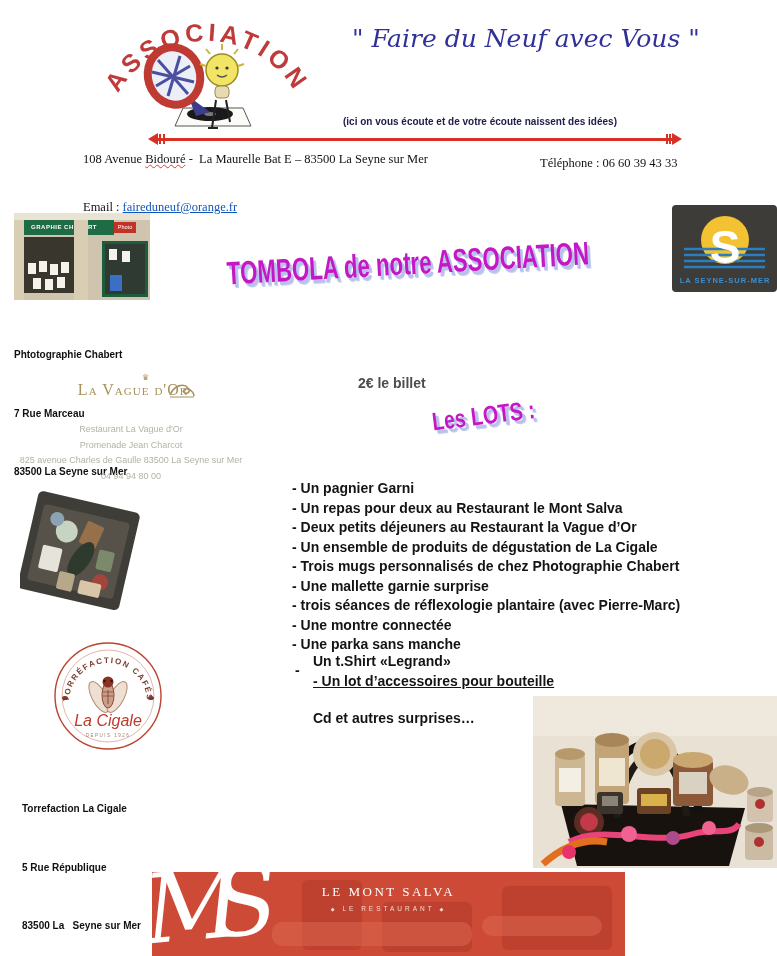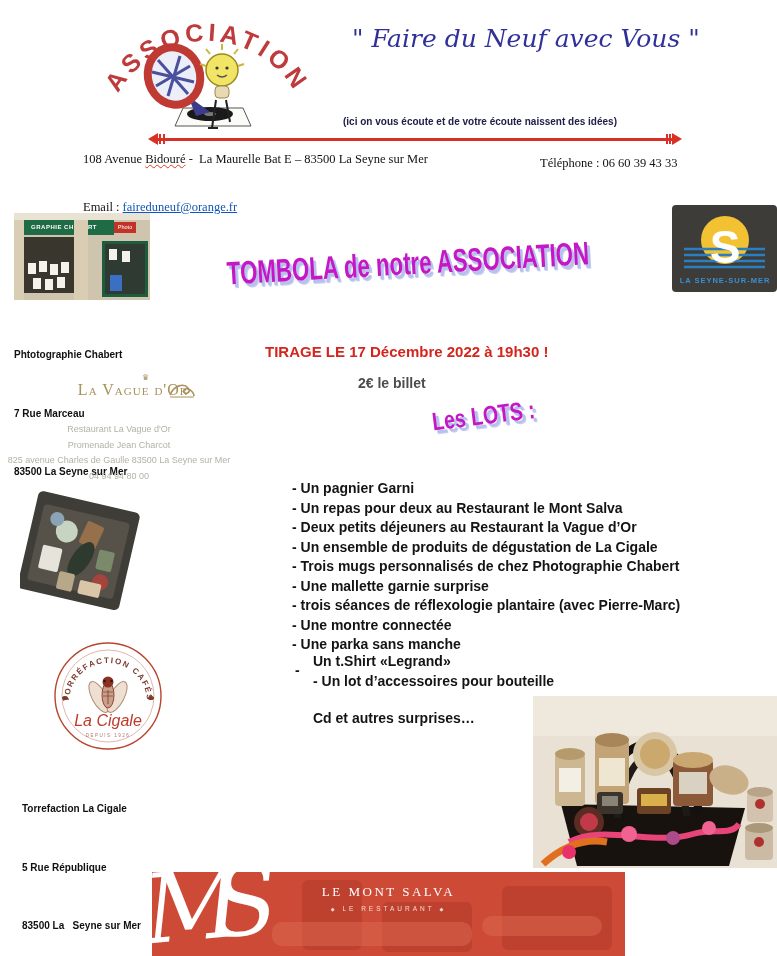--- a/index.html
+++ b/index.html
@@ -51,28 +51,28 @@
   #lots-heading{left:434px;top:410px;font-size:23px;}
   #lots-heading span{display:inline-block;transform:rotate(-7deg) scale(.85,1.1);transform-origin:left bottom;}
   .tirage{position:absolute;left:265px;top:343px;font-size:15px;font-weight:bold;color:#d3261d;}
   .price{position:absolute;left:358px;top:375px;font-size:14px;font-weight:bold;color:#4d4d4d;}
 
   
   .vague-logo{position:absolute;left:38px;top:381px;width:190px;text-align:center;color:#a8915a;
               font-family:"Liberation Serif",serif;font-variant:small-caps;font-size:16px;letter-spacing:1px;}
   .vague-crown{position:absolute;left:142px;top:373px;font-size:8px;color:#a8915a;}
   .vague-wave{position:absolute;left:168px;top:383px;}
-  .vague-lines{position:absolute;left:0;top:422px;width:238px;text-align:center;
+  .vague-lines{position:absolute;left:12px;top:422px;width:238px;text-align:center;
                font-size:9px;color:#b4b2a4;line-height:15.5px;}
 
   
   .lots{position:absolute;left:292px;top:479px;font-size:14px;font-weight:bold;color:#141414;line-height:19.5px;white-space:nowrap;}
   .lot-dash{position:absolute;left:295px;top:662px;font-size:14px;font-weight:bold;color:#141414;}
   .lot-tshirt{position:absolute;left:313px;top:653px;font-size:14px;font-weight:bold;color:#141414;}
-  .lot-acc{position:absolute;left:313px;top:673px;font-size:14px;font-weight:bold;color:#141414;}
+  .lot-acc{position:absolute;left:313px;top:673px;font-size:14px;font-weight:bold;color:#141414;text-decoration:underline;}
   .lot-extra{position:absolute;left:313px;top:710px;font-size:14px;font-weight:bold;color:#141414;}
 
   
   
 
   
   .banner{position:absolute;left:152px;top:872px;width:473px;height:84px;background:#cd4b36;overflow:hidden;}
   .banner .blob{position:absolute;background:#b03a28;opacity:.55;border-radius:6px;}
   .banner .lite{position:absolute;background:#dd6a52;opacity:.5;border-radius:10px;}
   .ms-mono{position:absolute;left:-8px;top:-14px;font-family:"DejaVu Serif",serif;font-style:italic;
@@ -181,21 +181,20 @@
       <path d="M12,44 H93"></path>
         <path d="M12,50 H93"></path>
         <path d="M12,56 H93"></path>
         <path d="M12,62 H93"></path>
     </g>
     <text x="53" y="58" text-anchor="middle" font-size="46" font-weight="bold" fill="#fff">S</text>
     <text x="53" y="78" text-anchor="middle" font-size="7.5" font-weight="bold" fill="#3a8fd0" letter-spacing="1">LA SEYNE-SUR-MER</text>
   </svg>
 
   <div class="wordart" id="tombola-title"><span>TOMBOLA de notre ASSOCIATION</span></div>
-  <div class="tirage">TIRAGE LE 17 Décembre 2022 à 19h30 !</div>
   <div class="price">2€ le billet</div>
   <div class="wordart" id="lots-heading"><span>Les LOTS :</span></div>
 
   <div class="vague-crown">♛</div>
   <div class="vague-logo">La Vague d'Or</div>
   <svg class="vague-wave" width="28" height="16" viewBox="0 0 28 16">
     <path d="M2,12 C6,2 16,0 20,5 C23,8 20,11 17,10 C14,9 16,5 20,6 C24,7 26,11 26,13" fill="none" stroke="#a8915a" stroke-width="1.6"></path>
     <path d="M2,14 H26" stroke="#a8915a" stroke-width="1"></path>
   </svg>
   <div class="vague-lines">

